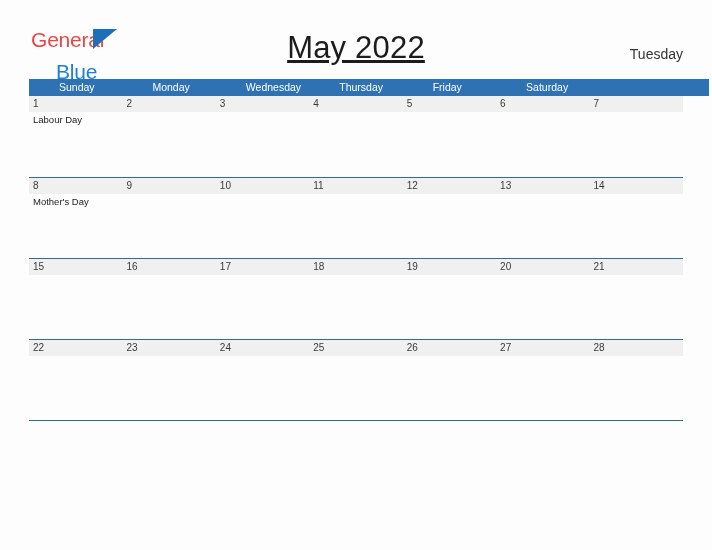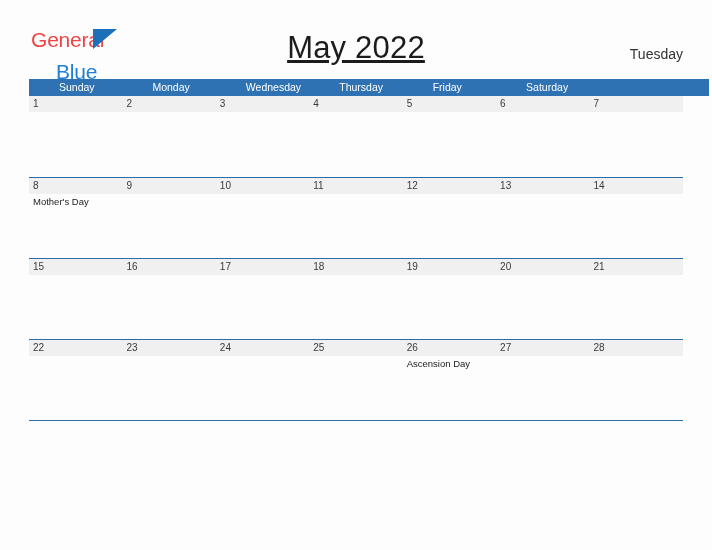--- a/index.html
+++ b/index.html
@@ -200,20 +200,21 @@
       <div class="date-band">
         <div class="date-cell">1</div>
         <div class="date-cell">2</div>
         <div class="date-cell">3</div>
         <div class="date-cell">4</div>
         <div class="date-cell">5</div>
         <div class="date-cell">6</div>
         <div class="date-cell">7</div>
       </div>
       <div class="event-band">
+        <div class="event-cell">Labour Day</div>
         <div class="event-cell"></div>
         <div class="event-cell"></div>
         <div class="event-cell"></div>
         <div class="event-cell"></div>
         <div class="event-cell"></div>
         <div class="event-cell"></div>
       </div>
     </div>
 
     <div class="week-row">
@@ -261,29 +262,20 @@
     <div class="week-row">
       <div class="date-band">
         <div class="date-cell">22</div>
         <div class="date-cell">23</div>
         <div class="date-cell">24</div>
         <div class="date-cell">25</div>
         <div class="date-cell">26</div>
         <div class="date-cell">27</div>
         <div class="date-cell">28</div>
       </div>
-      <div class="event-band">
-        <div class="event-cell"></div>
-        <div class="event-cell"></div>
-        <div class="event-cell"></div>
-        <div class="event-cell"></div>
-        <div class="event-cell">Ascension Day</div>
-        <div class="event-cell"></div>
-        <div class="event-cell"></div>
-      </div>
     </div>
 
     <div class="week-row">
       <div class="event-band">
         <div class="event-cell"></div>
         <div class="event-cell"></div>
         <div class="event-cell"></div>
         <div class="event-cell"></div>
         <div class="event-cell"></div>
         <div class="event-cell"></div>

